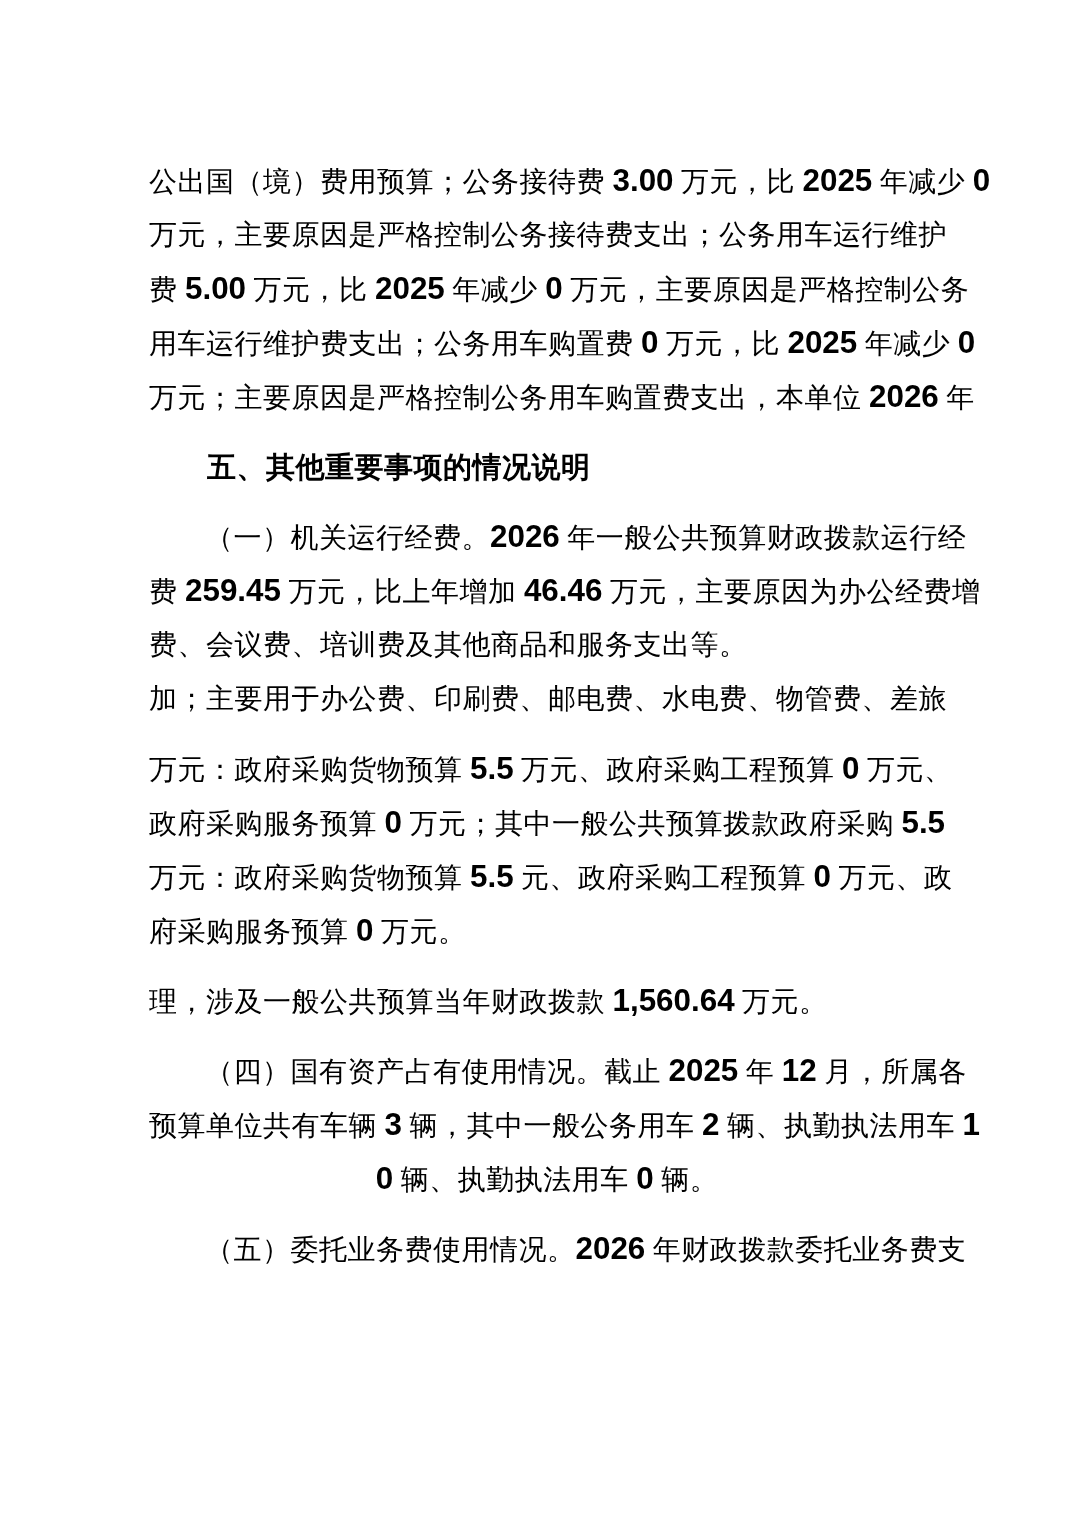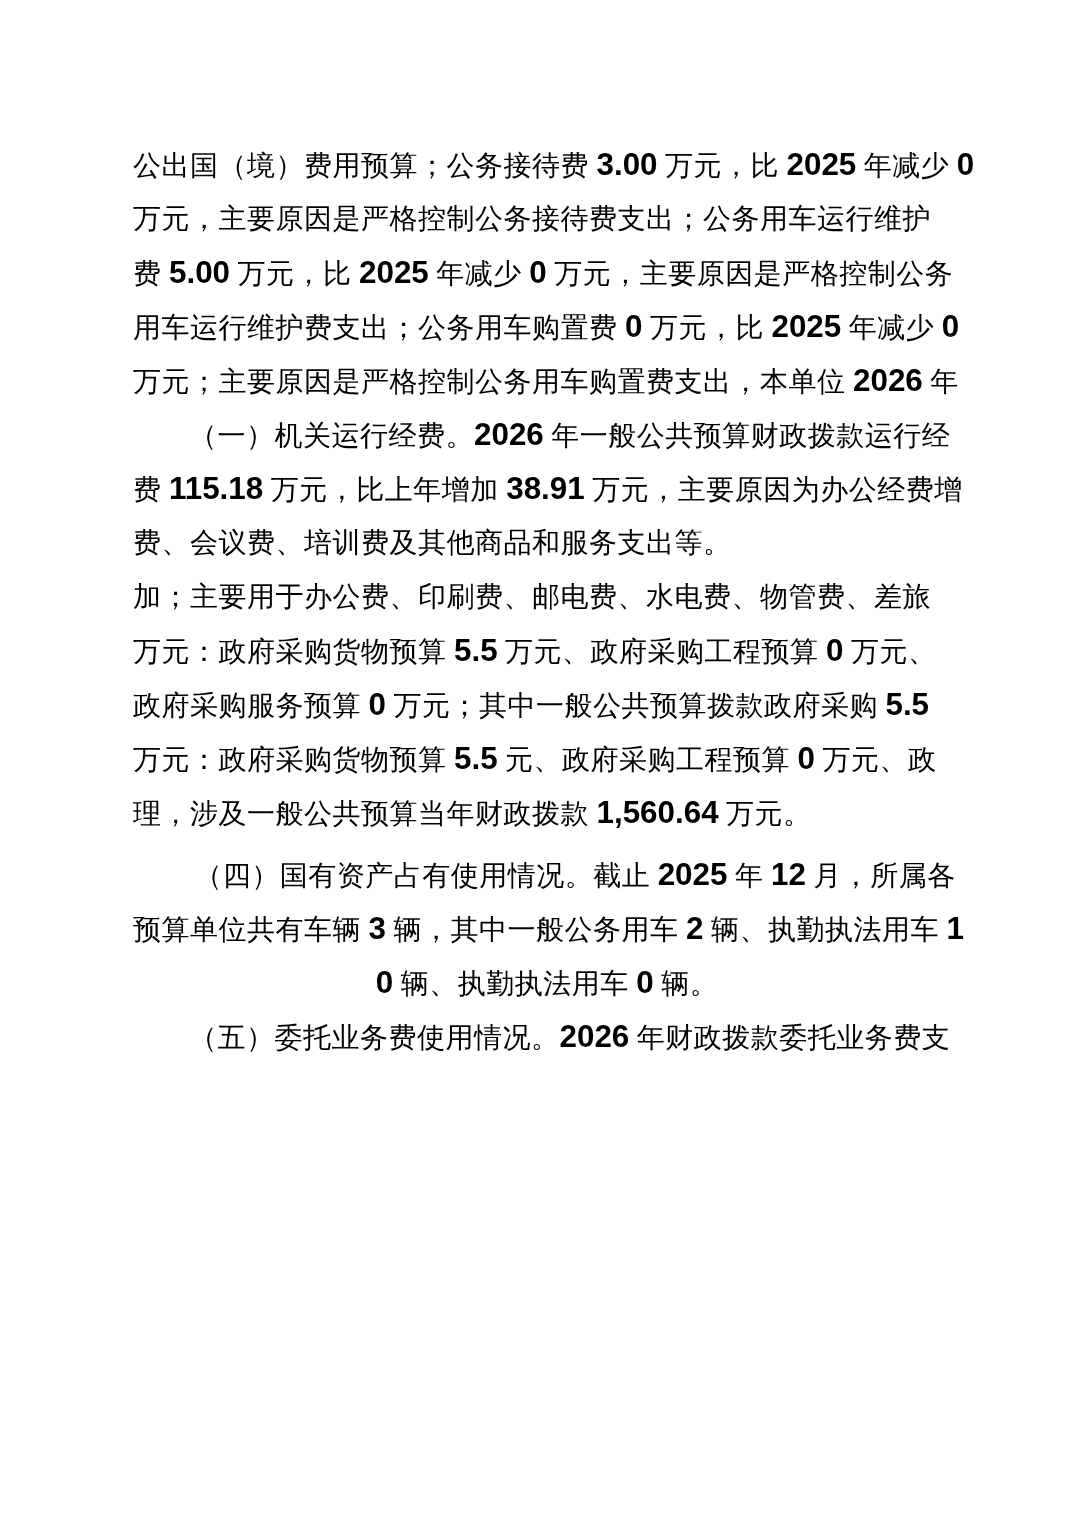--- a/index.html
+++ b/index.html
@@ -30,21 +30,21 @@
   }
   .indent {
     text-indent: 2em;
   }
   .heading {
     font-family: "Liberation Sans", "DejaVu Sans", sans-serif;
     font-weight: 700;
     font-size: 29px;
   }
   .para {
-    margin: 0;
+    margin: 16px;
   }
   .gap-before {
     margin-top: 8px;
     text-align: center;
   }
   
   .num {
     font-family: "Liberation Sans", "DejaVu Sans", sans-serif;
     font-size: 1.12em;
     font-weight: 600;
@@ -58,32 +58,36 @@
   <div class="content">
 
     <div class="para">
       <div class="line">公出国（境）费用预算；公务接待费 <span class="num">3.00</span> 万元，比 <span class="num">2025</span> 年减少 <span class="num">0</span></div>
       <div class="line">万元，主要原因是严格控制公务接待费支出；公务用车运行维护</div>
       <div class="line">费 <span class="num">5.00</span> 万元，比 <span class="num">2025</span> 年减少 <span class="num">0</span> 万元，主要原因是严格控制公务</div>
       <div class="line">用车运行维护费支出；公务用车购置费 <span class="num">0</span> 万元，比 <span class="num">2025</span> 年减少 <span class="num">0</span></div>
       <div class="line">万元；主要原因是严格控制公务用车购置费支出，本单位 <span class="num">2026</span> 年</div>
     </div>
 
+    <div class="para">
+      <div class="line heading indent">五、其他重要事项的情况说明</div>
+    </div>
 
     <div class="para">
       <div class="line indent">（一）机关运行经费。<span class="num">2026</span> 年一般公共预算财政拨款运行经</div>
-      <div class="line">费 <span class="num">115.18</span> 万元，比上年增加 <span class="num">38.91</span> 万元，主要原因为办公经费增</div>
+      <div class="line">费 <span class="num">259.45</span> 万元，比上年增加 <span class="num">46.46</span> 万元，主要原因为办公经费增</div>
       <div class="line">费、会议费、培训费及其他商品和服务支出等。</div>
       <div class="line">加；主要用于办公费、印刷费、邮电费、水电费、物管费、差旅</div>
     </div>
 
     <div class="para">
       <div class="line">万元：政府采购货物预算 <span class="num">5.5</span> 万元、政府采购工程预算 <span class="num">0</span> 万元、</div>
       <div class="line">政府采购服务预算 <span class="num">0</span> 万元；其中一般公共预算拨款政府采购 <span class="num">5.5</span></div>
       <div class="line">万元：政府采购货物预算 <span class="num">5.5</span> 元、政府采购工程预算 <span class="num">0</span> 万元、政</div>
+      <div class="line">府采购服务预算 <span class="num">0</span> 万元。</div>
     </div>
 
     <div class="para">
       <div class="line">理，涉及一般公共预算当年财政拨款 <span class="num">1,560.64</span> 万元。</div>
     </div>
 
     <div class="para gap-before">
       <div class="line indent">（四）国有资产占有使用情况。截止 <span class="num">2025</span> 年 <span class="num">12</span> 月，所属各</div>
       <div class="line">预算单位共有车辆 <span class="num">3</span> 辆，其中一般公务用车 <span class="num">2</span> 辆、执勤执法用车 <span class="num">1</span></div>
       <div class="line"><span class="num">0</span> 辆、执勤执法用车 <span class="num">0</span> 辆。</div>

